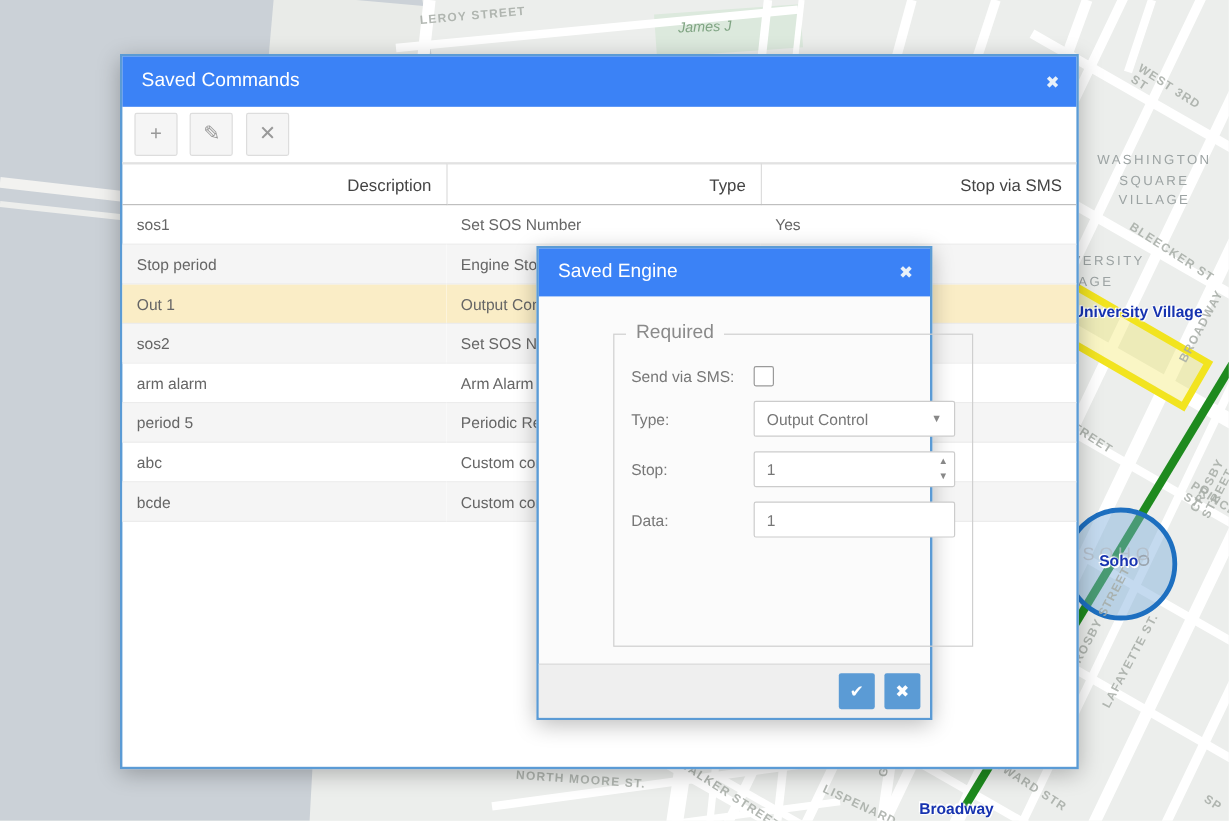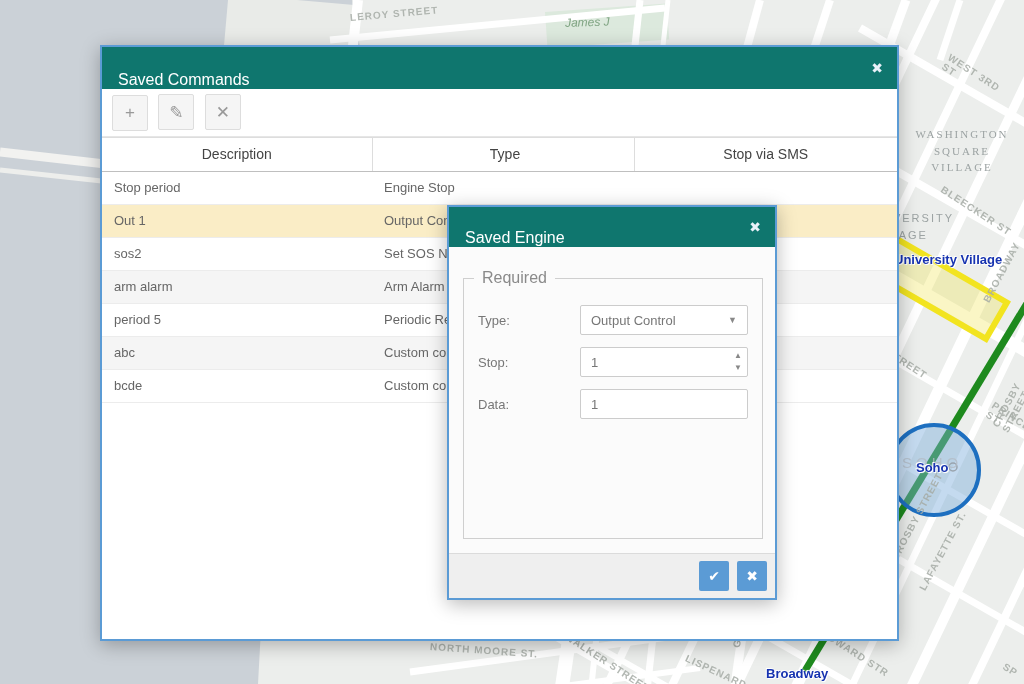--- a/index.html
+++ b/index.html
@@ -9,56 +9,56 @@
     background:#ECEEEC;
   }
   
   .map{position:absolute;inset:0;z-index:0;}
   .map svg{position:absolute;left:0;top:0;}
   .mlabel{
     position:absolute;white-space:pre-line;transform-origin:0 50%;
     pointer-events:none;
   }
   .mlabel.street{font-size:10px;color:#A6ACA6;letter-spacing:1px;font-weight:bold;opacity:.85;}
-  .mlabel.area{font-size:11px;color:#9CA3A3;letter-spacing:2px;text-align:center;line-height:1.5;width:112px;font-family:Liberation Serif, serif;}
+  .mlabel.area{font-size:11px;color:#9CA3A3;letter-spacing:2px;text-align:center;line-height:1.5;width:112px;}
   .mlabel.area-left{font-size:11px;color:#9CA3A3;letter-spacing:2px;text-align:left;line-height:1.5;}
   .mlabel.park{font-size:12px;color:#7FA482;font-style:italic;}
   .mlabel.blue{font-size:13px;color:#1733B0;font-weight:bold;
     text-shadow:0 0 2px #fff,0 0 2px #fff,1px 1px 0 #fff,-1px -1px 0 #fff;}
   .mlabel.ghost{font-size:15px;color:#B3BCC6;letter-spacing:4px;opacity:.8;}
   
   .dialog{position:absolute;background:#fff;border:2px solid #5B9BD5;
     box-shadow:0 4px 18px rgba(0,0,0,.28);box-sizing:border-box;}
-  .dlg-header{height:42px;background:#0f766e;color:#fff;position:relative;
-    display:flex;align-items:flex-end;padding:0 16px;box-sizing:border-box;}
+  .dlg-header{height:42px;background:#3b82f6;color:#fff;position:relative;
+    display:flex;align-items:center;padding:0 16px;box-sizing:border-box;}
   .dlg-title{font-size:16px;}
   .dlg-close{position:absolute;right:14px;top:0;height:100%;display:flex;align-items:center;
     color:#E9F1F9;font-size:14px;font-weight:bold;cursor:pointer;}
   
   #main-dialog{left:100px;top:45px;width:799px;height:596px;z-index:10;}
   .toolbar{padding:5px 10px;border-bottom:1px solid #e6e6e6;}
   .tool-btn{display:inline-flex;align-items:center;justify-content:center;
     width:34px;height:34px;margin-right:6px;background:#f5f5f5;border:1px solid #ddd;
     border-radius:2px;color:#999;font-size:17px;cursor:pointer;}
   table.cmds{width:100%;border-collapse:collapse;table-layout:fixed;}
   table.cmds th{
-    text-align:center;font-weight:normal;font-size:14px;color:#444;
+    text-align:right;font-weight:normal;font-size:14px;color:#444;
     padding:0 12px;height:34px;border-bottom:1px solid #bfbfbf;border-top:1px solid #ddd;
     border-right:1px solid #ddd;box-sizing:border-box;}
   table.cmds th:last-child{border-right:none;}
   table.cmds th:nth-child(1){width:270px;}
   table.cmds th:nth-child(2){width:262px;padding-left:16px;}
   table.cmds td{font-size:13px;color:#666;padding:0 12px;height:32px;
     border-bottom:1px solid #ececec;overflow:hidden;white-space:nowrap;}
   table.cmds tbody tr:nth-child(even){background:#f5f5f5;}
   table.cmds tbody tr.selected{background:#FAEDC6;}
   
   #sub-dialog{left:447px;top:205px;width:330px;height:395px;z-index:20;background:#FBFBFB;}
   #sub-dialog .dlg-header{height:40px;}
-  .sub-body{padding:6px 14px 0;}
+  .sub-body{padding:6px 14px 0;margin-left:48px;}
   fieldset.req{border:1px solid #cfcfcf;margin:16px 0 0;height:262px;padding:6px 0 0;}
   fieldset.req legend{font-size:16px;color:#8A8A8A;margin-left:10px;padding:0 8px;}
   .frow{display:flex;align-items:center;margin:12px 14px;}
   .frow .flabel{width:102px;font-size:13px;color:#777;flex:none;}
   .fctrl{position:relative;width:168px;}
   .fctrl input[type=text]{width:100%;height:30px;box-sizing:border-box;
     border:1px solid #ccc;border-radius:2px;padding:0 10px;font-size:13px;color:#777;
     font-family:inherit;background:#fff;outline:none;}
   .fctrl input[type=text].padR{padding-right:24px;}
   .chk{width:15px;height:15px;border:1px solid #9a9a9a;border-radius:2px;background:#fff;cursor:pointer;}
@@ -183,20 +183,25 @@
   <table class="cmds">
     <thead>
       <tr>
         <th>Description</th>
         <th>Type</th>
         <th>Stop via SMS</th>
       </tr>
     </thead>
     <tbody>
         <tr>
+    <td>sos1</td>
+    <td>Set SOS Number</td>
+    <td>Yes</td>
+  </tr>
+        <tr>
     <td>Stop period</td>
     <td>Engine Stop</td>
     <td></td>
   </tr>
         <tr class="selected">
     <td>Out 1</td>
     <td>Output Control</td>
     <td></td>
   </tr>
         <tr>
@@ -231,20 +236,24 @@
 <div class="dialog" id="sub-dialog">
   <div class="dlg-header">
     <span class="dlg-title">Saved Engine</span>
     <span class="dlg-close">✖</span>
   </div>
   <div class="sub-body">
     <fieldset class="req">
       <legend>Required</legend>
 
 
+      <div class="frow">
+        <span class="flabel">Send via SMS:</span>
+        <span class="chk"></span>
+      </div>
 
       <div class="frow">
         <span class="flabel">Type:</span>
         <span class="fctrl">
           <span class="select-box">
             <span>Output Control</span>
             <span class="arrow">▼</span>
           </span>
         </span>
       </div>

